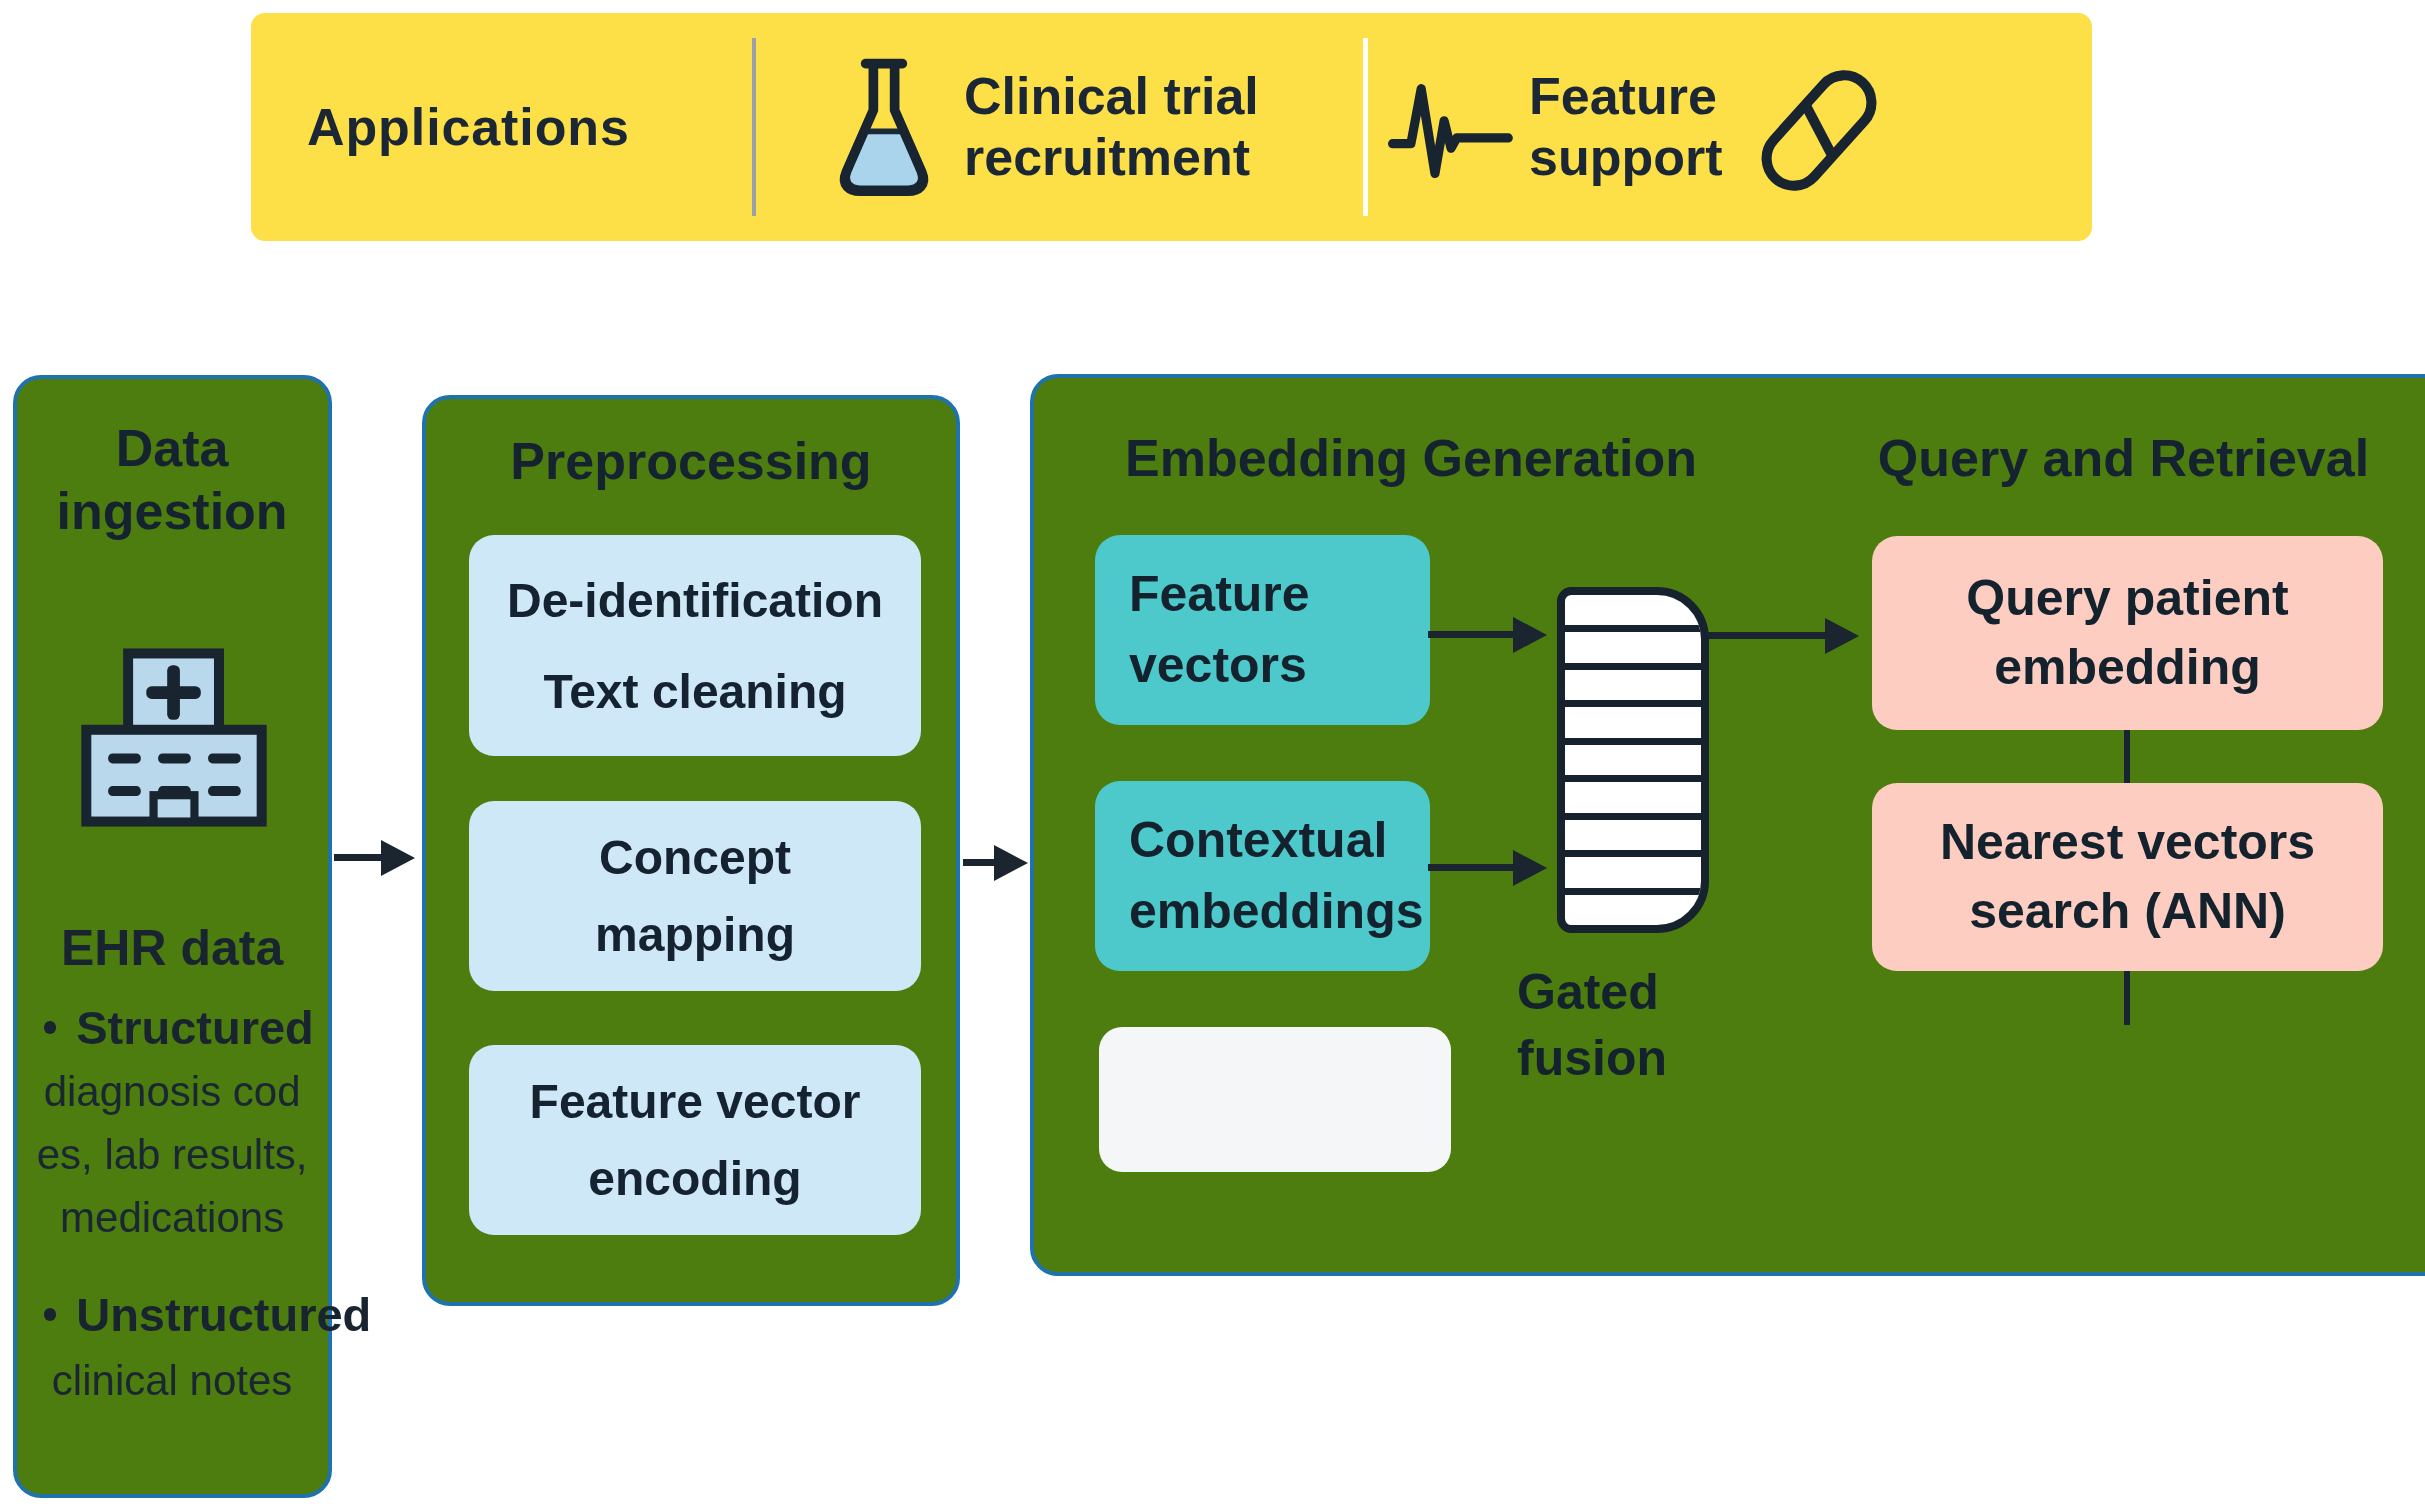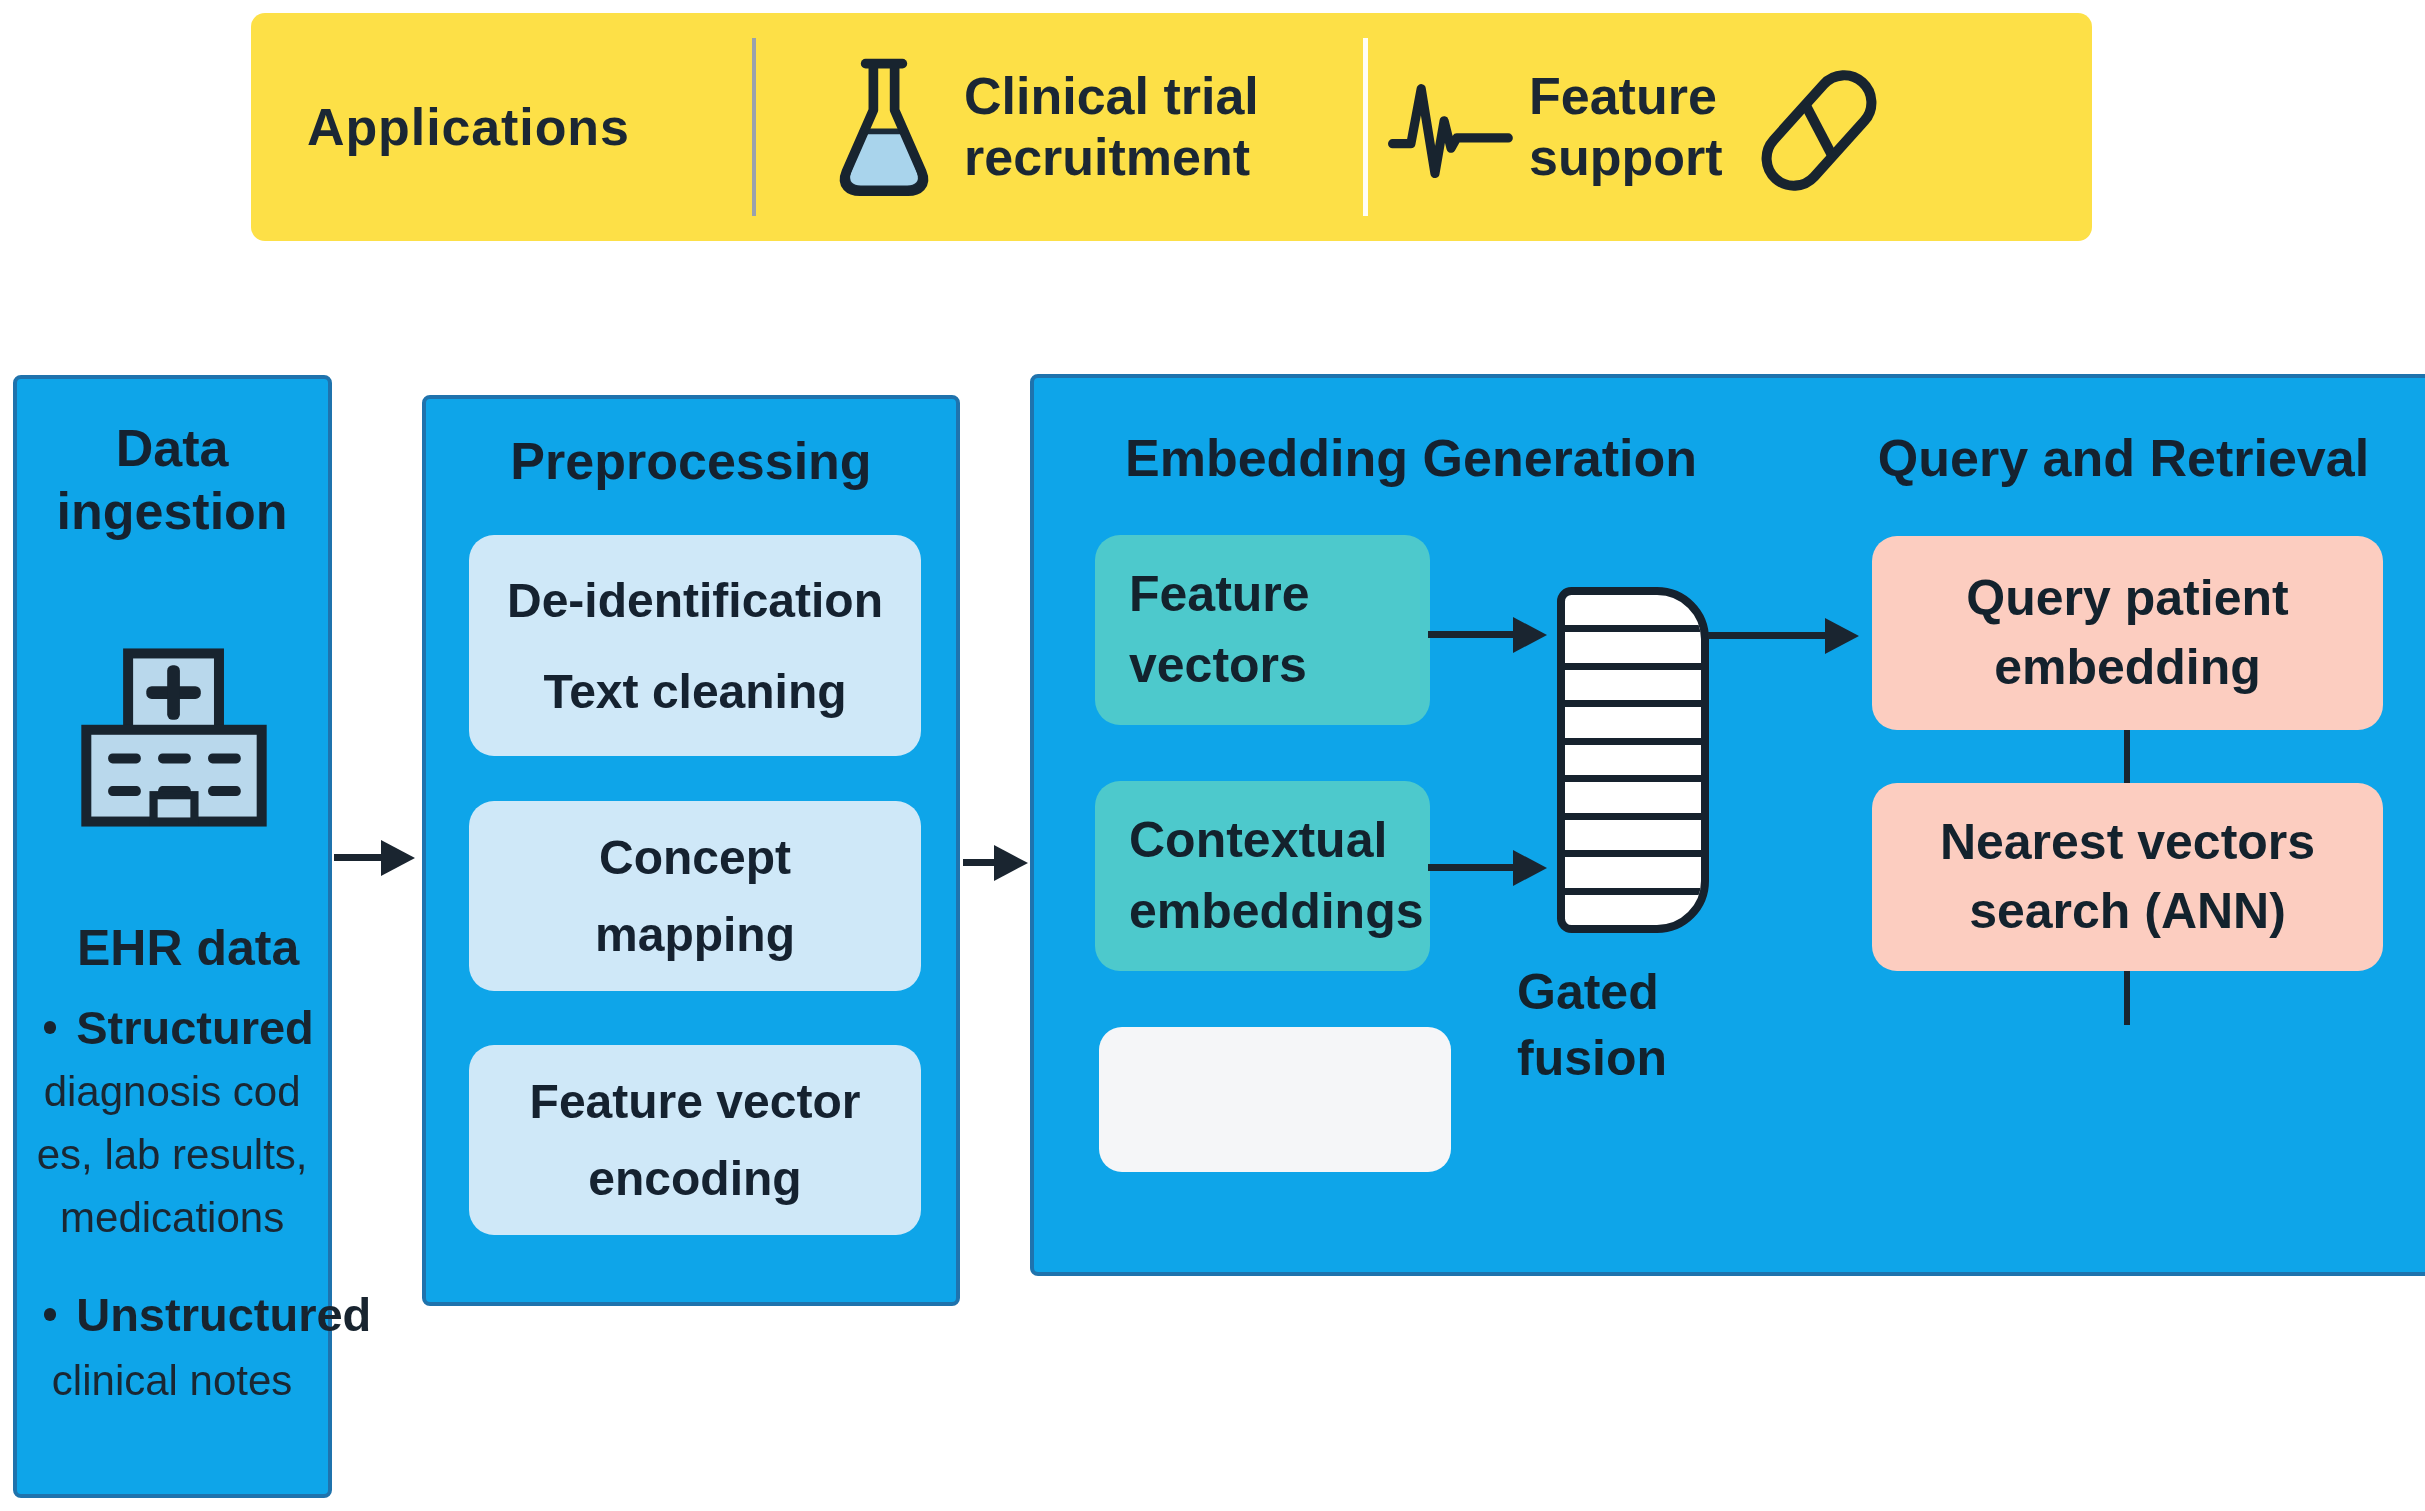--- a/index.html
+++ b/index.html
@@ -8,34 +8,34 @@
   
   .appbar{position:absolute;left:251px;top:12.6px;width:1841px;height:228px;border-radius:14px;background:#fde047;}
   .appbar-title{position:absolute;left:56px;top:0;height:228px;display:flex;align-items:center;
                 font-size:52px;font-weight:700;color:#1b2734;letter-spacing:0.9px;}
   .vdiv{position:absolute;top:25px;height:178px;width:3.6px;background:#99a1ad;}
   .vdiv.light{background:rgba(255,255,255,0.95);width:5.4px;}
   .appbar-item-label{position:absolute;top:0;height:228px;display:flex;flex-direction:column;justify-content:center;
                      font-size:52px;font-weight:700;line-height:61px;color:#1b2734;}
   .icon-abs{position:absolute;}
   
-  .panel{position:absolute;background:#0ea5e9;border:4.5px solid #1f73ad;border-radius:8px;box-sizing:border-box;}
+  .panel{position:absolute;background:#4d7c0f;border:4.5px solid #1f73ad;border-radius:28px;box-sizing:border-box;}
   .panel-title{position:absolute;text-align:center;font-size:52px;font-weight:700;color:#152230;line-height:63px;}
   .step-box{position:absolute;background:#cfe8f8;border-radius:25px;display:flex;flex-direction:column;
             justify-content:center;align-items:center;text-align:center;font-size:48px;font-weight:600;
             color:#152230;line-height:57px;gap:20px;}
   .teal-box{position:absolute;background:#4dc9cc;border-radius:25px;display:flex;flex-direction:column;
             justify-content:center;align-items:flex-start;padding-left:34px;box-sizing:border-box;
             font-size:50px;font-weight:600;color:#13222d;line-height:59px;gap:12px;}
   .pink-box{position:absolute;background:#fccdc0;border-radius:25px;display:flex;flex-direction:column;
             justify-content:center;align-items:center;text-align:center;font-size:50px;font-weight:600;
             color:#13222d;line-height:61px;gap:7.2px;}
   .ghost-box{position:absolute;background:#f5f6f8;border-radius:23px;}
   
-  .center-line{position:absolute;width:100%;text-align:center;margin-left:16px;}
+  .center-line{position:absolute;width:100%;text-align:center;}
   .ehr-label{font-size:50px;font-weight:700;}
   .bullet-row{position:absolute;width:100%;display:flex;align-items:center;justify-content:flex-start;
               padding-left:27px;box-sizing:border-box;font-size:47px;font-weight:700;}
   .bullet-dot{width:12.6px;height:12.6px;border-radius:50%;background:#18242f;margin-right:20px;flex:0 0 auto;}
   .detail-line{position:absolute;width:100%;text-align:center;font-size:42px;font-weight:400;color:#1a2733;}
   
   .gf-stack{position:absolute;border:8px solid #16222e;border-radius:14.4px 52px 52px 14.4px;background:#ffffff;
             display:flex;flex-direction:column;overflow:hidden;box-sizing:border-box;}
   .gf-row{flex:1;border-bottom:7.2px solid #16222e;}
   .gf-row:last-child{border-bottom:none;}

